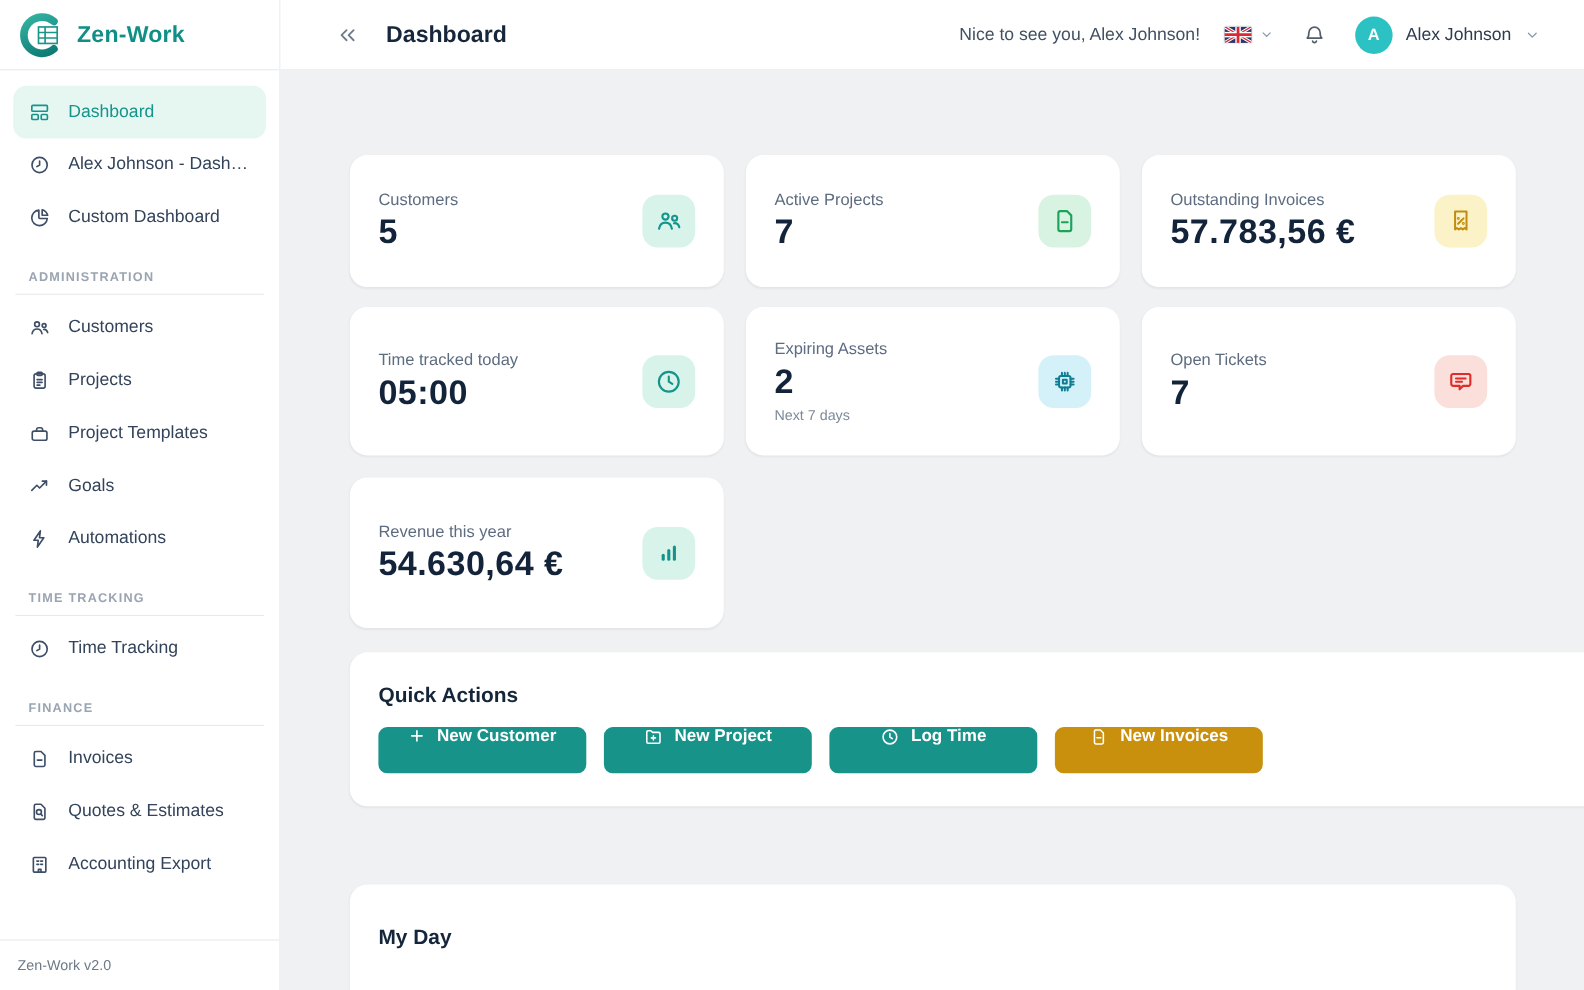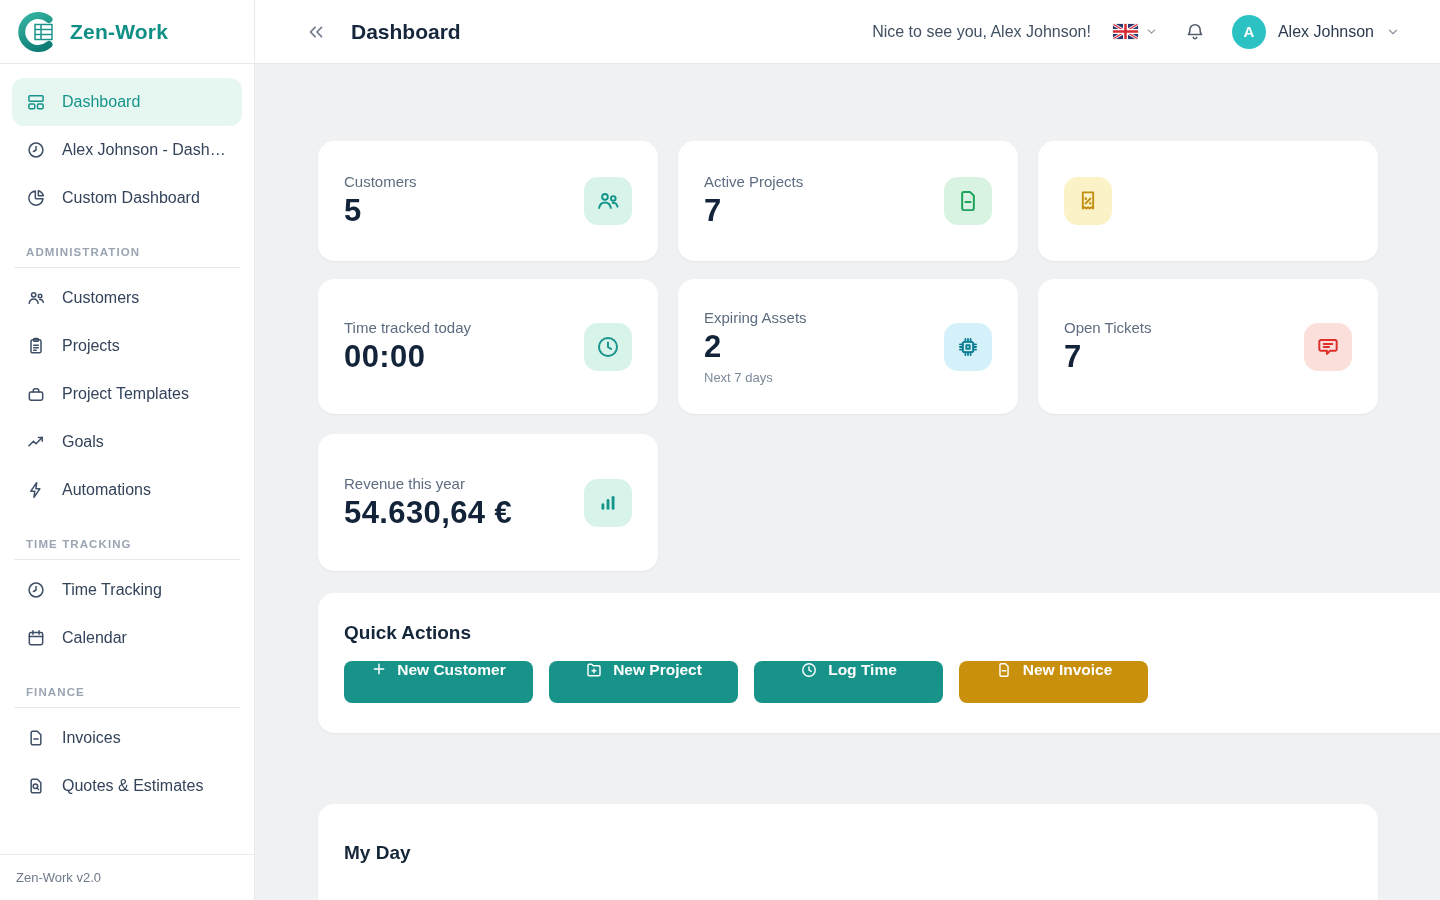--- a/index.html
+++ b/index.html
@@ -184,29 +184,20 @@
       <div class="nav-item">
         <span class="ni">
           <svg width="20" height="20" viewBox="0 0 24 24" fill="none" stroke="currentColor" stroke-width="1.8" stroke-linecap="round" stroke-linejoin="round">
             <circle cx="12" cy="12" r="8.3"></circle>
               <path d="M12 7.8V12l-3 1.8"></path>
           </svg>
         </span>
         <span class="nav-label">Time Tracking</span>
       </div>
 
-      <div class="nav-item">
-        <span class="ni">
-          <svg width="20" height="20" viewBox="0 0 24 24" fill="none" stroke="currentColor" stroke-width="1.8" stroke-linecap="round" stroke-linejoin="round">
-            <rect x="4" y="5.5" width="16" height="14.5" rx="2"></rect>
-              <path d="M8.3 3.2v4.4M15.7 3.2v4.4M4 10.3h16"></path>
-          </svg>
-        </span>
-        <span class="nav-label">Calendar</span>
-      </div>
 
       <div class="nav-section">FINANCE</div>
       <div class="nav-divider"></div>
 
       <div class="nav-item">
         <span class="ni">
           <svg width="20" height="20" viewBox="0 0 24 24" fill="none" stroke="currentColor" stroke-width="1.8" stroke-linecap="round" stroke-linejoin="round">
             <path d="M13.5 3.8H8a1.8 1.8 0 0 0-1.8 1.8v12.8A1.8 1.8 0 0 0 8 20.2h8a1.8 1.8 0 0 0 1.8-1.8V8.1z"></path>
               <path d="M9.5 13.2h5"></path>
           </svg>
@@ -315,36 +306,40 @@
           </div>
           <span class="tile" style="background: rgb(217, 243, 226); color: rgb(27, 163, 90);">
             <svg width="26" height="26" viewBox="0 0 24 24" fill="none" stroke="currentColor" stroke-width="1.8" stroke-linecap="round" stroke-linejoin="round">
               <path d="M13.8 3.6H8.2a1.6 1.6 0 0 0-1.6 1.6v13.6a1.6 1.6 0 0 0 1.6 1.6h7.6a1.6 1.6 0 0 0 1.6-1.6V7.2z"></path>
                 <path d="M9.6 13h4.8"></path>
             </svg>
           </span>
         </div>
 
         <div class="card stat-card h-120">
+          <div class="stat-left">
+            <span class="stat-label">Outstanding Invoices</span>
+            <span class="stat-value">57.783,56 €</span>
+          </div>
           <span class="tile" style="background: rgb(251, 242, 200); color: rgb(194, 141, 14);">
             <svg width="26" height="26" viewBox="0 0 24 24" fill="none" stroke="currentColor" stroke-width="1.7" stroke-linecap="round" stroke-linejoin="round">
               <path d="M7.2 4h9.6v15l-1.6-1.2-1.6 1.2-1.6-1.2-1.6 1.2-1.6-1.2-1.6 1.2z"></path>
                 <path d="M9.7 14.3l4.6-4.6"></path>
               <circle cx="9.9" cy="9.9" r=".4" fill="currentColor"></circle>
                 <circle cx="14.1" cy="14.1" r=".4" fill="currentColor"></circle>
             </svg>
           </span>
         </div>
       </div>
 
       <div class="row row-2">
         <div class="card stat-card h-135">
           <div class="stat-left">
             <span class="stat-label">Time tracked today</span>
-            <span class="stat-value">00:00</span>
+            <span class="stat-value">05:00</span>
           </div>
           <span class="tile" style="background: rgb(215, 243, 234); color: rgb(20, 148, 138);">
             <svg width="26" height="26" viewBox="0 0 24 24" fill="none" stroke="currentColor" stroke-width="1.8" stroke-linecap="round" stroke-linejoin="round">
               <circle cx="12" cy="12" r="8.3"></circle>
                 <path d="M12 7.8V12l2.9 1.9"></path>
             </svg>
           </span>
         </div>
 
         <div class="card stat-card h-135">
@@ -426,21 +421,21 @@
             <span>Log Time</span>
           </button>
 
           <button class="qa-btn" style="background: rgb(200, 144, 12);">
             <span class="qi">
               <svg width="18" height="18" viewBox="0 0 24 24" fill="none" stroke="currentColor" stroke-width="1.9" stroke-linecap="round" stroke-linejoin="round">
                 <path d="M13.8 3.6H8.2a1.6 1.6 0 0 0-1.6 1.6v13.6a1.6 1.6 0 0 0 1.6 1.6h7.6a1.6 1.6 0 0 0 1.6-1.6V7.2z"></path>
                   <path d="M9.6 13h4.8"></path>
               </svg>
             </span>
-            <span>New Invoice</span>
+            <span>New Invoices</span>
           </button>
 
         </div>
       </section>
 
       <section class="card myday-card">
         <h2 class="section-title">My Day</h2>
       </section>
 
     </main>

